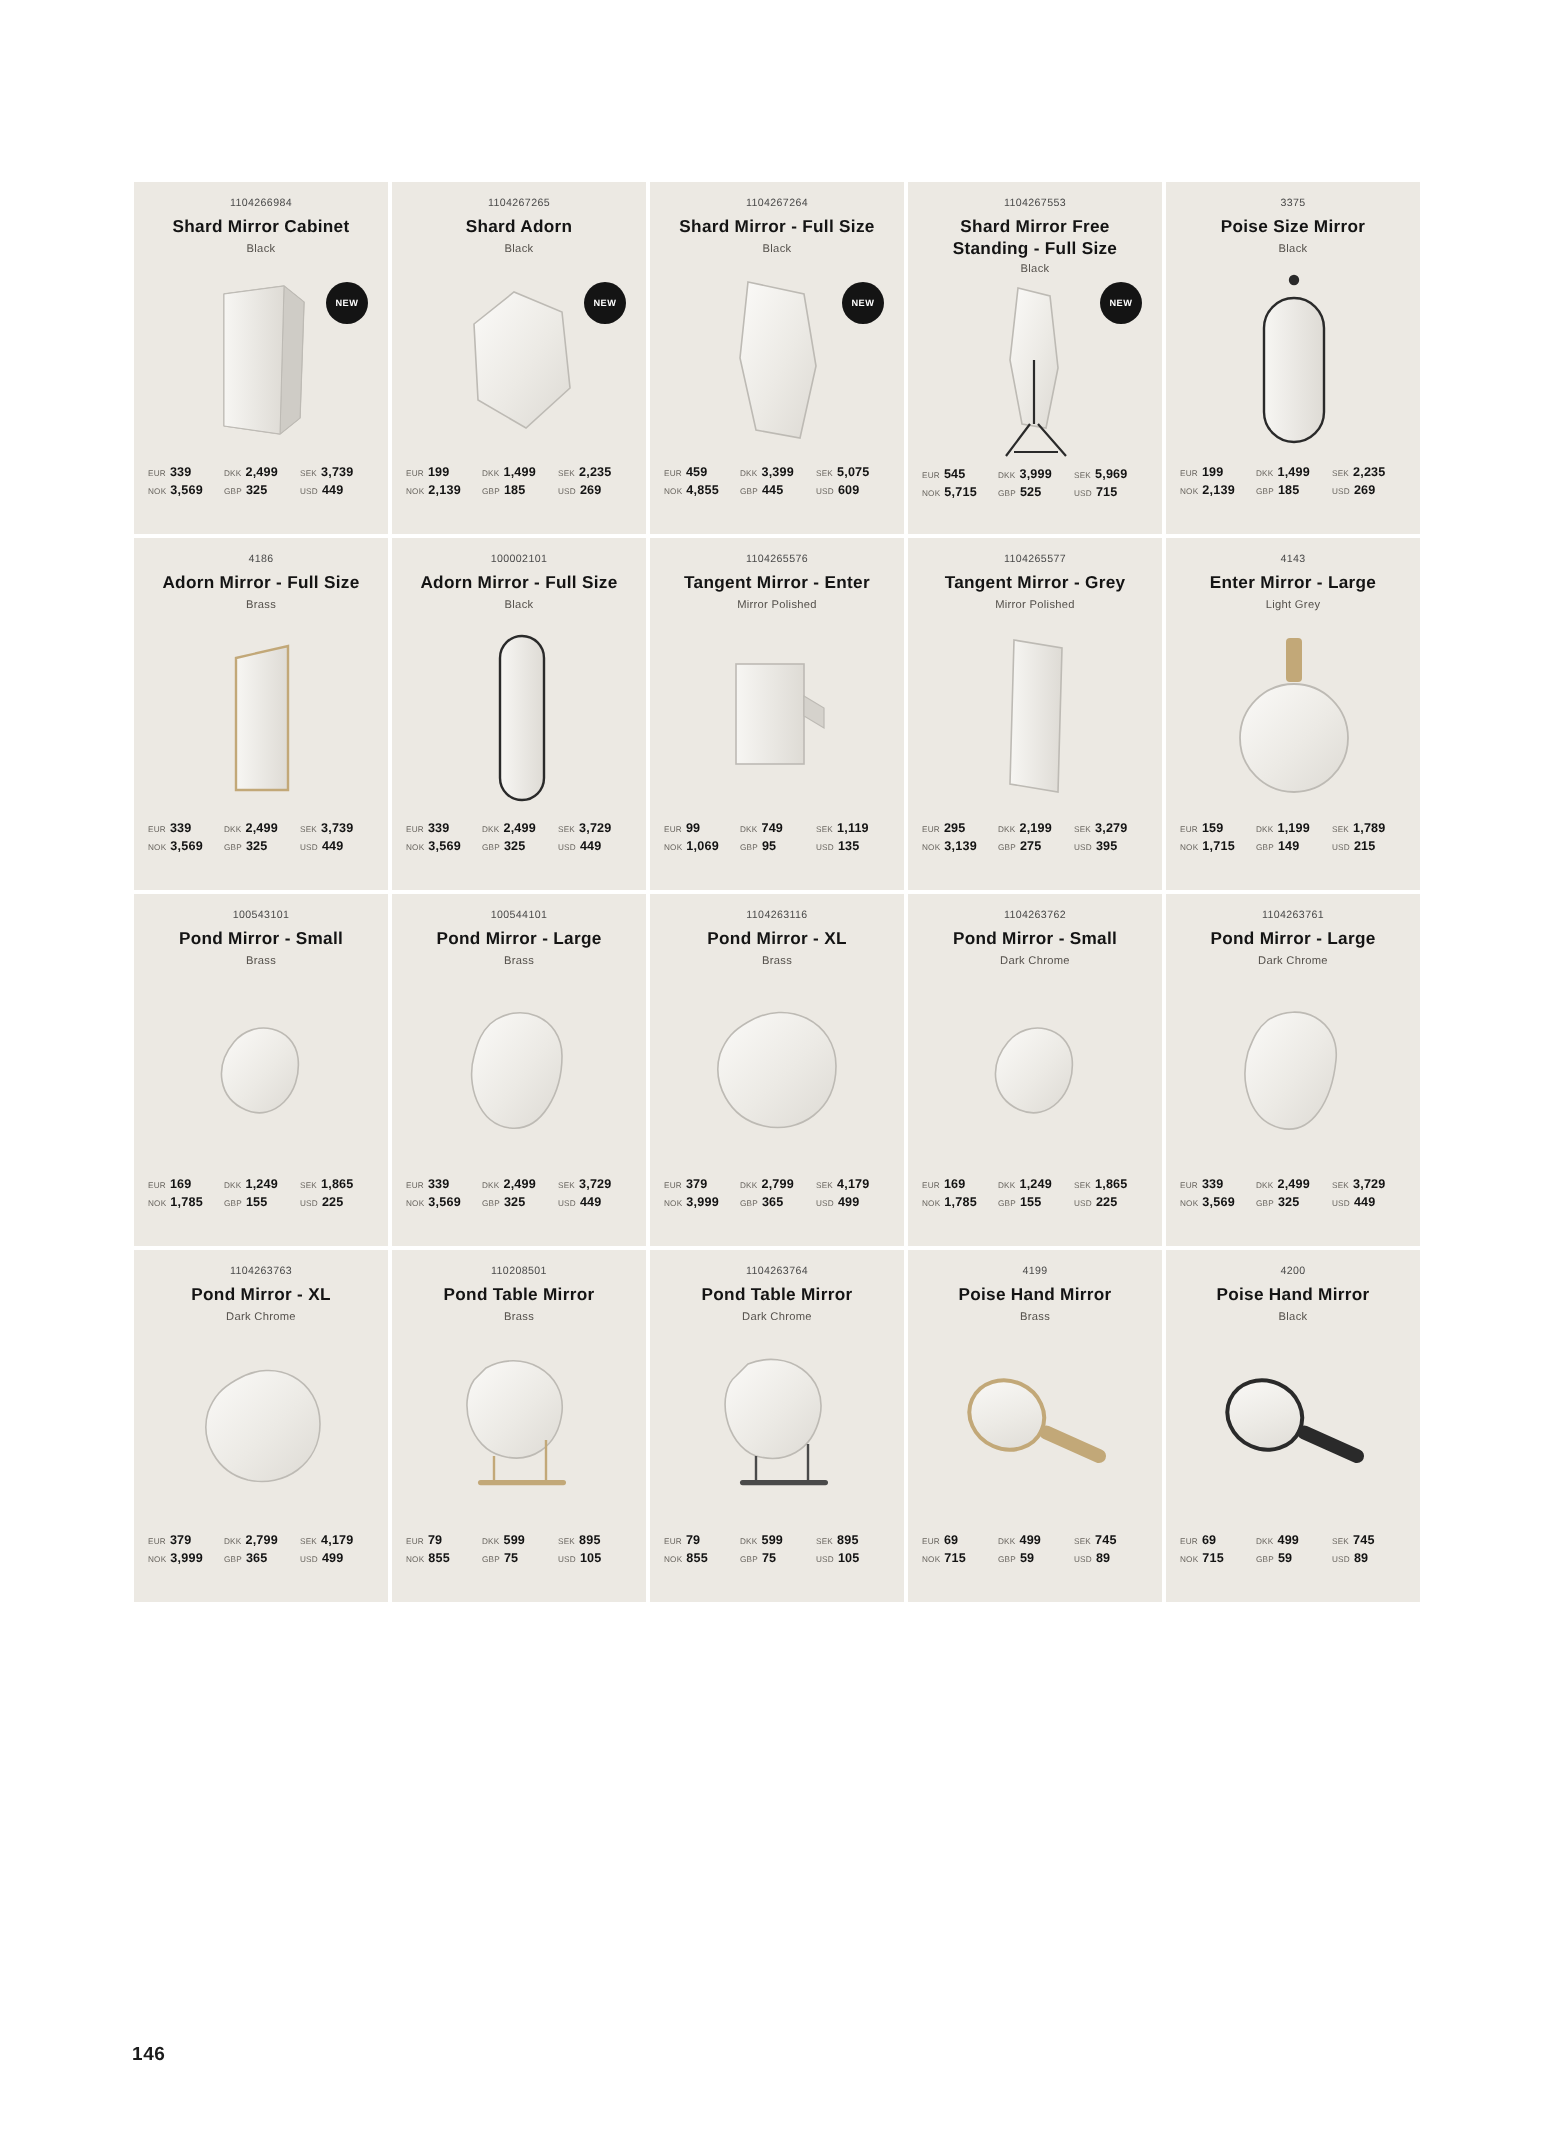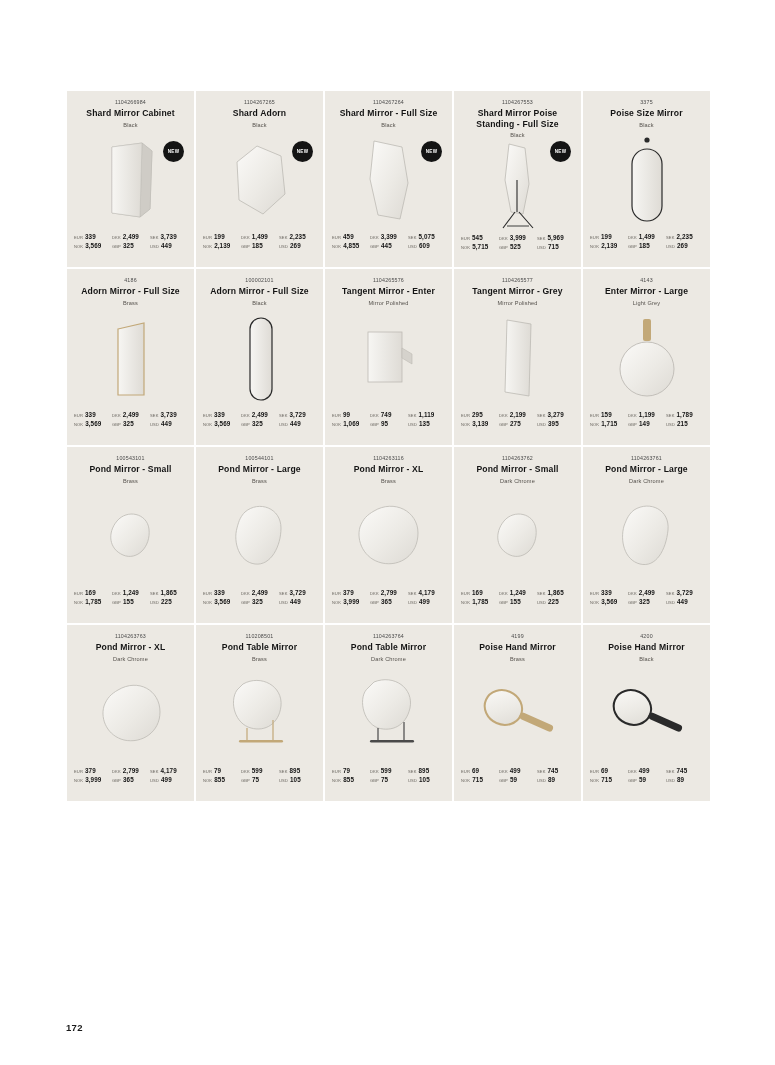--- a/index.html
+++ b/index.html
@@ -293,21 +293,21 @@
             <span class="val">445</span>
           </div>
           <div class="pcell">
             <span class="cur">USD</span>
             <span class="val">609</span>
           </div>
         </div>
       </div>
       <div class="card">
         <div class="sku">1104267553</div>
-        <div class="title">Shard Mirror Poise Standing - Full Size</div>
+        <div class="title">Shard Mirror Free Standing - Full Size</div>
         <div class="variant">Black</div>
         <div class="badge-new">NEW</div>
         <div class="art">
           <svg width="66" height="92" viewBox="0 0 66 92">
             <defs>
               <linearGradient id="g1" x1="0" y1="0" x2="1" y2="1">
                 <stop offset="0%" stop-color="#fbfaf8"></stop>
                 <stop offset="55%" stop-color="#eceae5"></stop>
                 <stop offset="100%" stop-color="#dddad4"></stop>
               </linearGradient>
@@ -1193,15 +1193,15 @@
             <span class="val">59</span>
           </div>
           <div class="pcell">
             <span class="cur">USD</span>
             <span class="val">89</span>
           </div>
         </div>
       </div>
     </div>
 
-  <div class="footer">172</div>
+  <div class="footer">146</div>
 
 </div>
 
 </body></html>

